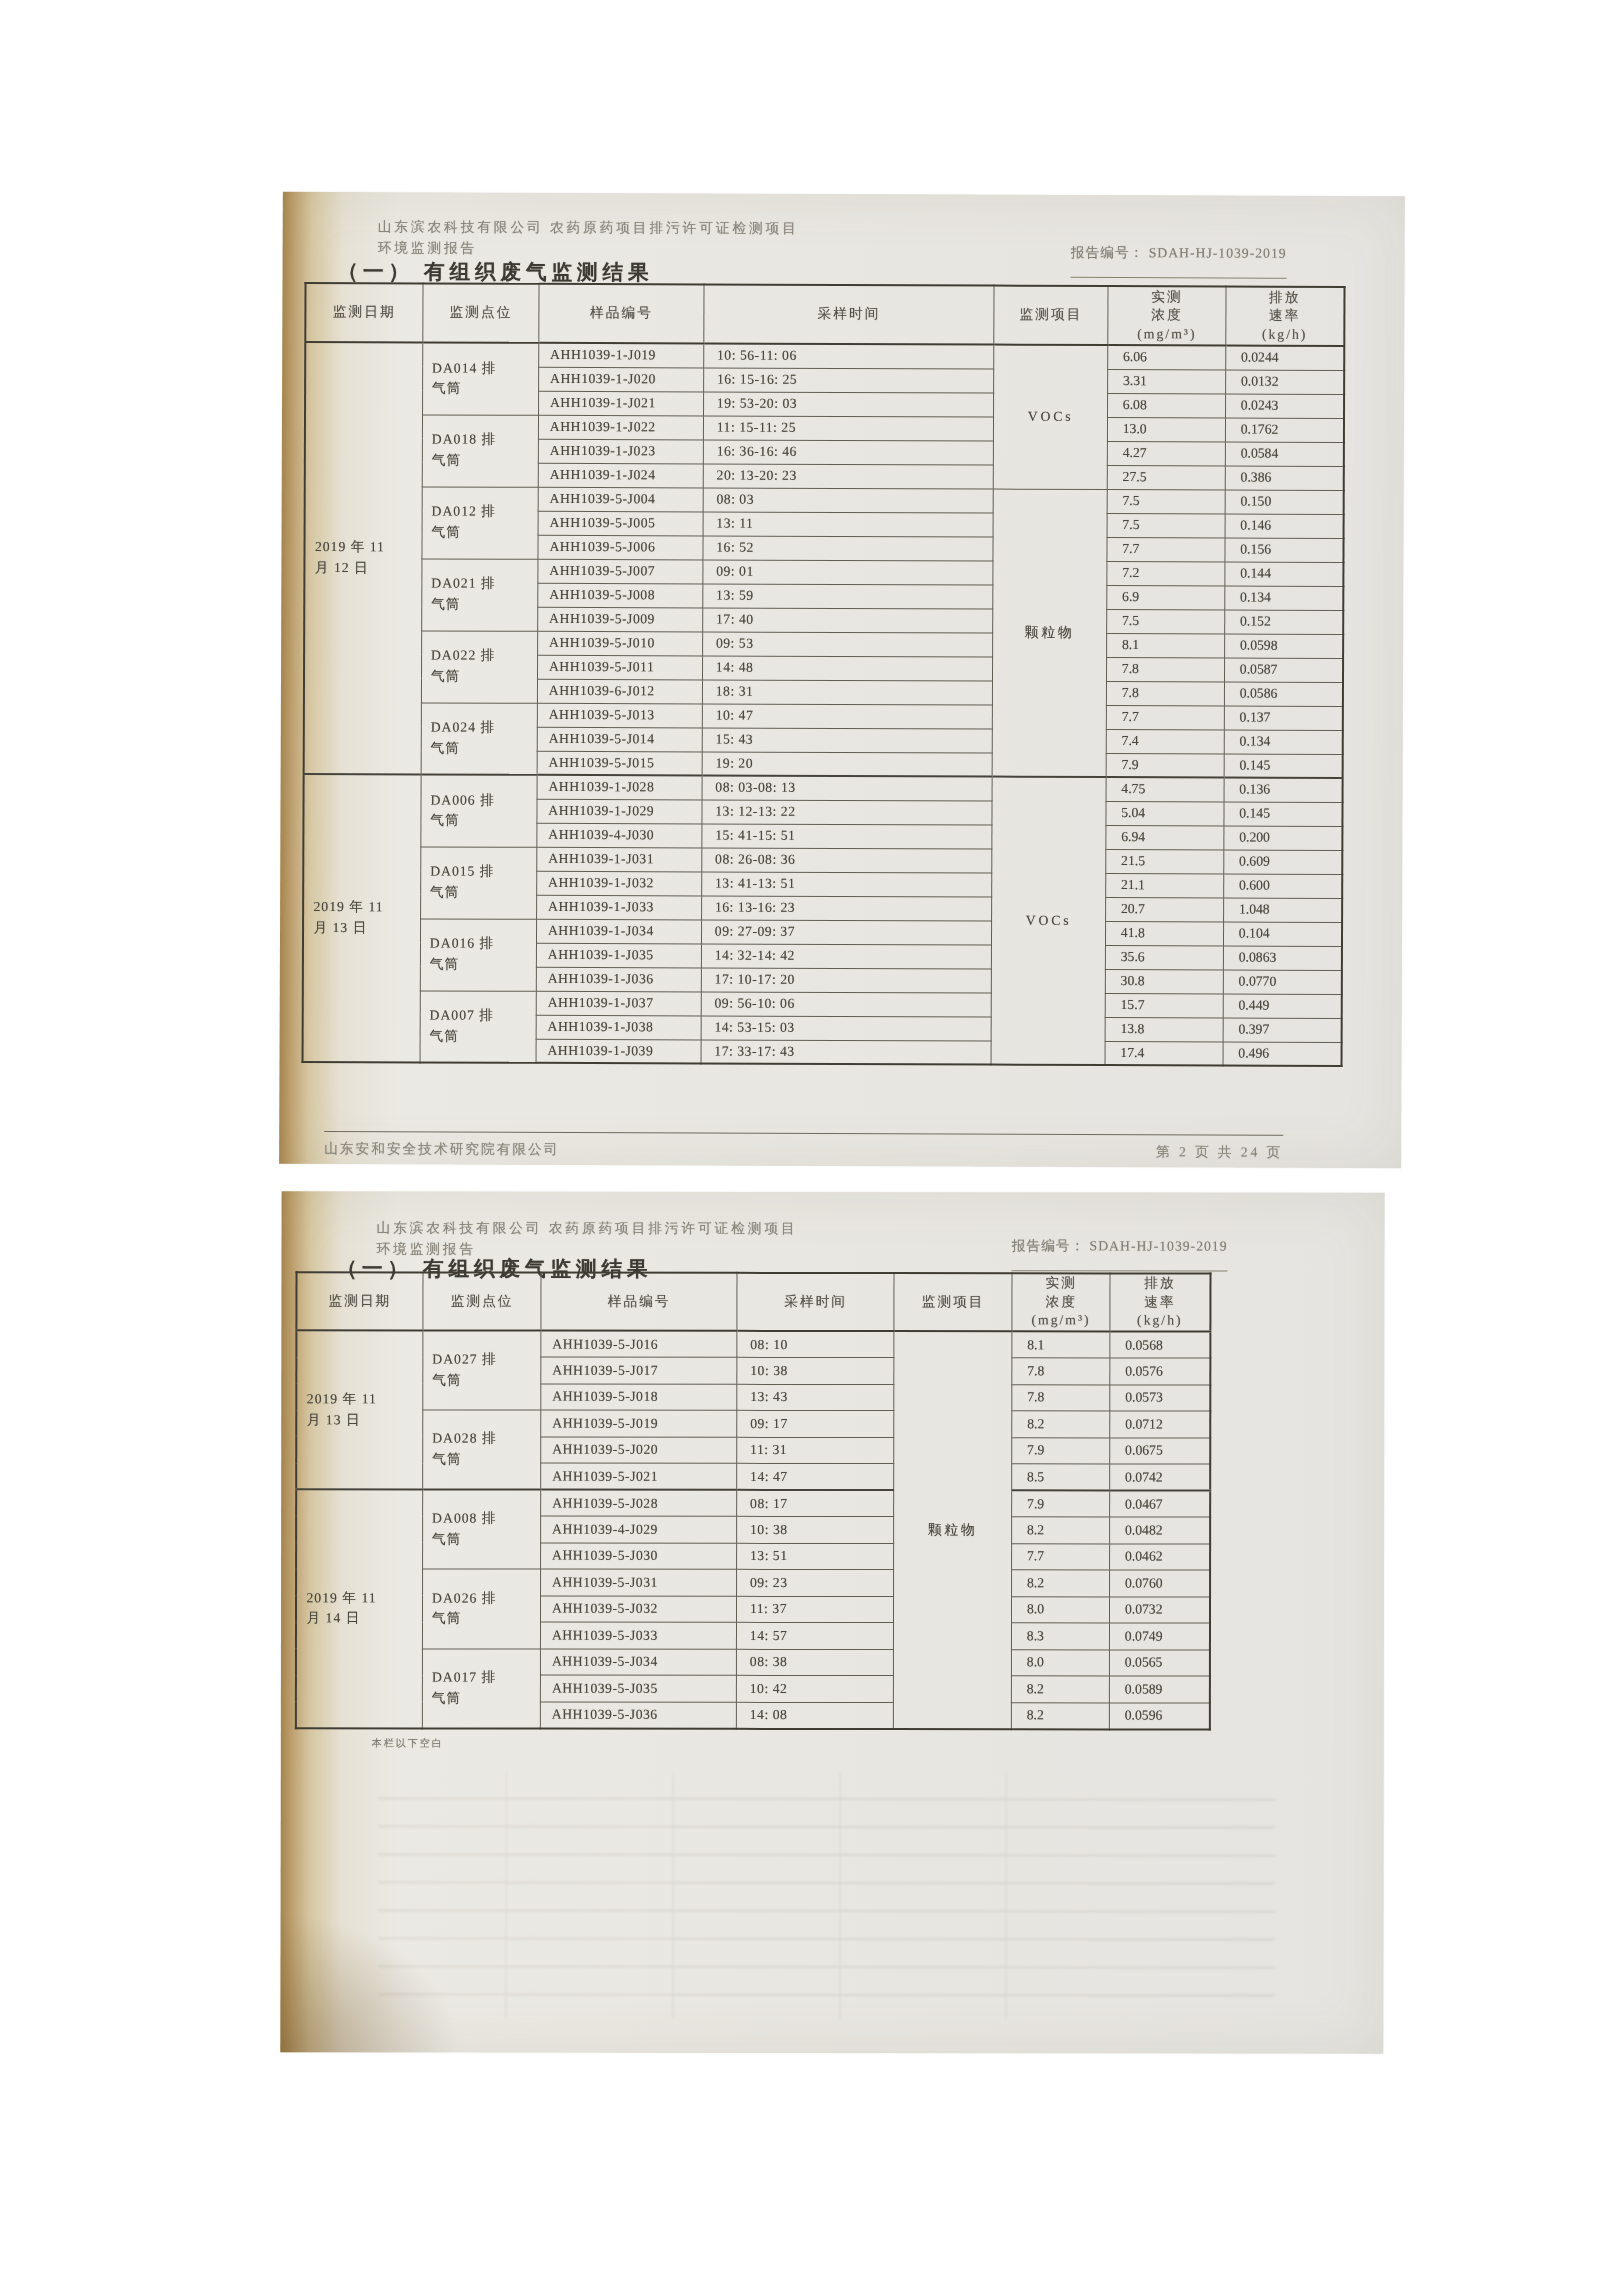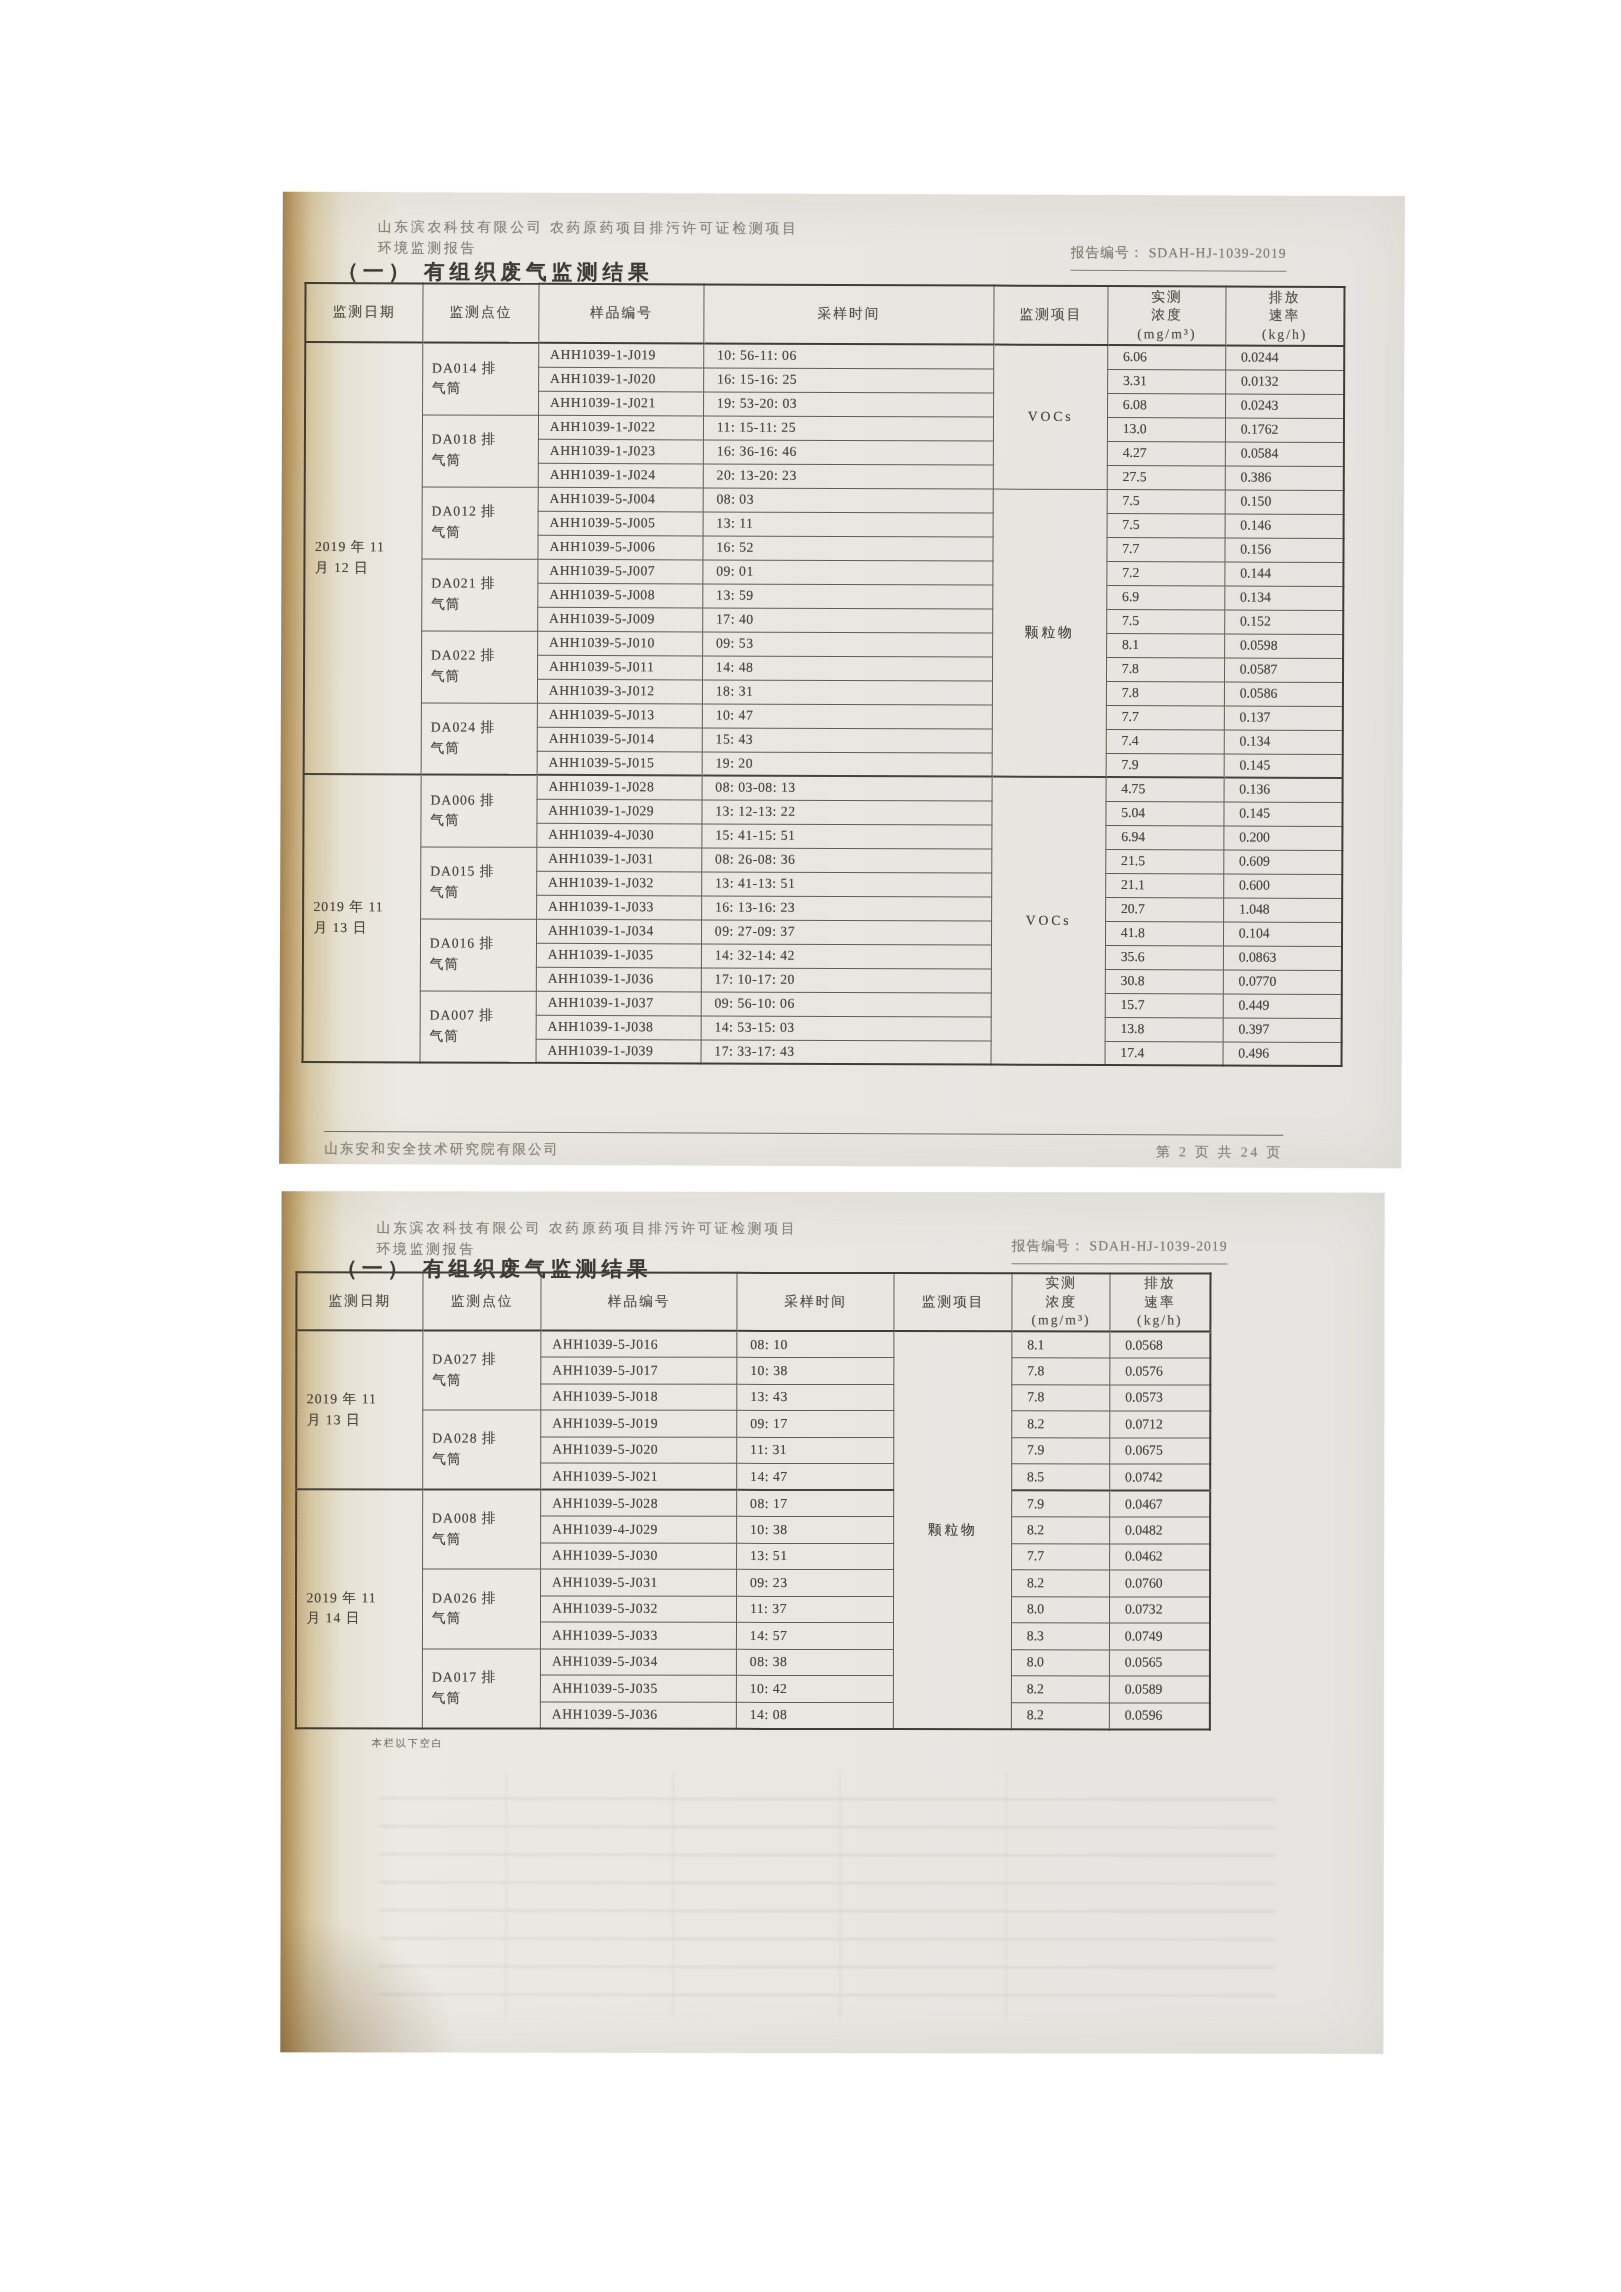--- a/index.html
+++ b/index.html
@@ -22,21 +22,21 @@
   #page2 .corner-shade {
     position:absolute; inset:0;
     background:radial-gradient(ellipse 255px 196px at 0% 100%, rgba(120,90,45,0.45), rgba(120,90,45,0) 70%);
     pointer-events:none;
   }
   .doc-head { position:absolute; left:95px; top:23.5px; width:882px;
     font-size:13.7px; letter-spacing:2.9px; color:#8a867c; line-height:1.6;
     text-shadow:0 0 1px rgba(120,115,105,0.55); }
   #page2 .doc-head { top:25.5px; }
   .report-no { position:absolute; font-size:13.7px; letter-spacing:1px; color:#83released;}
-  .report-no { color:#837f75; border-bottom:1.5px solid #84806f; padding-bottom:8px;
+  .report-no { color:#837f75; border-bottom:1.5px solid #84806f; padding-bottom:15px;
     text-shadow:0 0 1px rgba(120,115,105,0.5); }
   #page1 .report-no { right:118px; top:49px; }
   #page2 .report-no { right:157px; top:45px; }
   .sec-title { position:absolute; left:55px; font-size:20.6px; font-weight:bold;
     letter-spacing:4.9px; color:#3c3a33; text-shadow:0 0 1px rgba(50,48,40,0.45); }
   #page1 .sec-title { top:65px; }
   #page2 .sec-title { top:63px; }
 
   table.mon { position:absolute; border-collapse:collapse; table-layout:fixed;
     font-size:13.7px; color:#4a483f; }
@@ -219,21 +219,21 @@
           <td class="c-conc">8.1</td>
           <td class="c-rate">0.0598</td>
         </tr>
         <tr>
           <td class="c-sample">AHH1039-5-J011</td>
           <td class="c-time">14: 48</td>
           <td class="c-conc">7.8</td>
           <td class="c-rate">0.0587</td>
         </tr>
         <tr>
-          <td class="c-sample">AHH1039-3-J012</td>
+          <td class="c-sample">AHH1039-6-J012</td>
           <td class="c-time">18: 31</td>
           <td class="c-conc">7.8</td>
           <td class="c-rate">0.0586</td>
         </tr>
         <tr>
           <td rowspan="3" class="c-point">DA024 排
 气筒</td>
           <td class="c-sample">AHH1039-5-J013</td>
           <td class="c-time">10: 47</td>
           <td class="c-conc">7.7</td>

